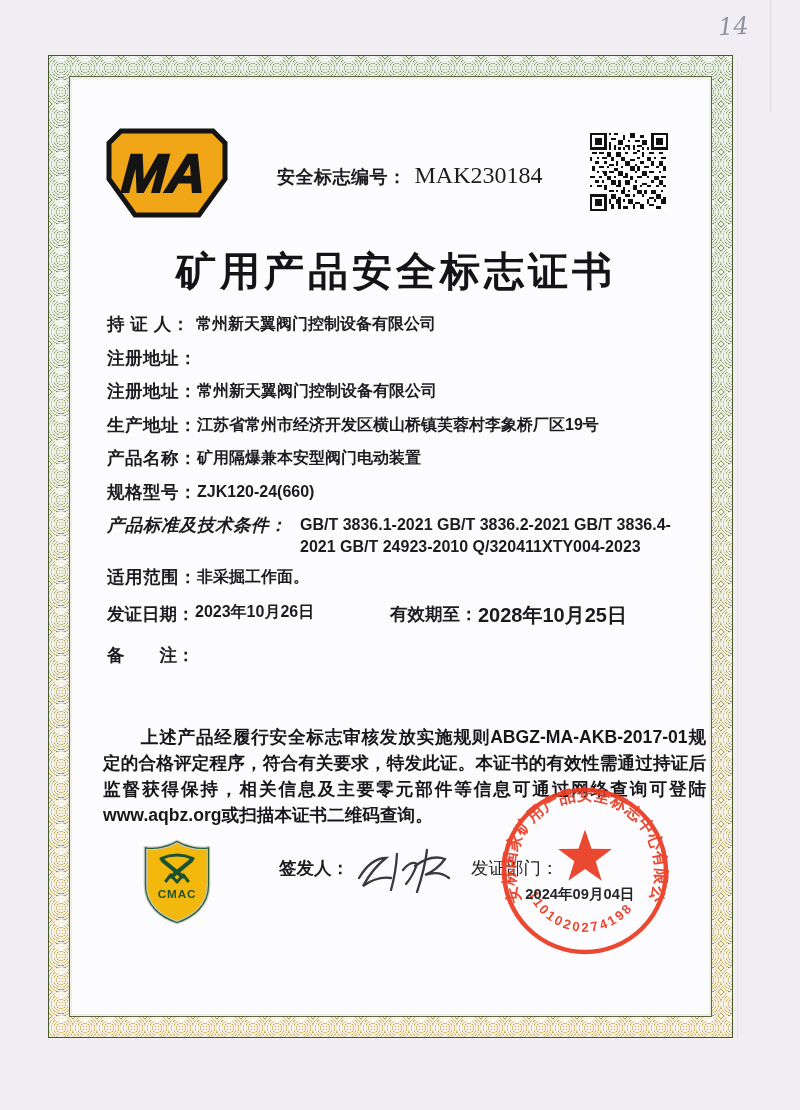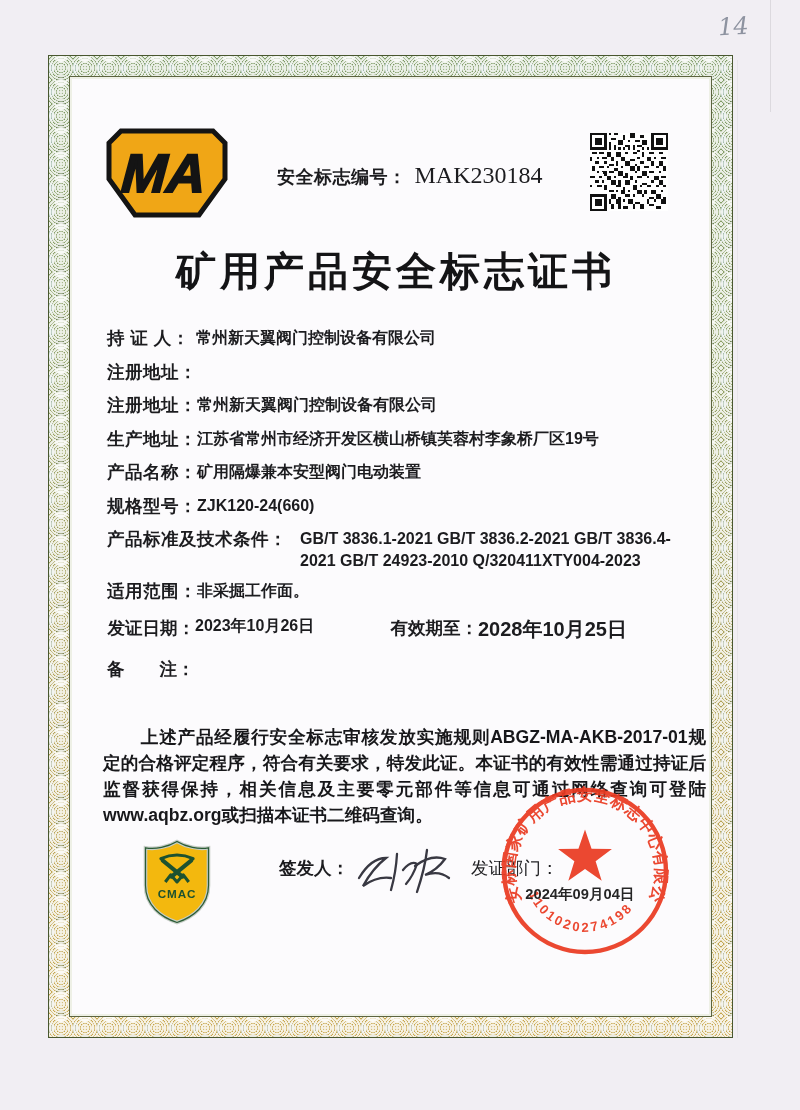--- a/index.html
+++ b/index.html
@@ -45,29 +45,29 @@
   .certno .lbl{font-size:18px;font-weight:bold;letter-spacing:.5px;}
   .certno .val{font-family:"Liberation Serif",serif;font-size:24px;margin-left:8px;}
   .qr{position:absolute;left:590px;top:133px;width:78px;height:78px;}
   
   .title{
     position:absolute;left:48px;top:244px;width:696px;margin:0;
     text-align:center;font-size:40px;font-weight:900;letter-spacing:4px;
     color:#141416;
   }
   
-  .fields{position:absolute;left:107px;top:326px;width:600px;}
+  .fields{position:absolute;left:107px;top:312px;width:600px;}
   .frow{display:flex;align-items:flex-start;margin-bottom:9.5px;}
   .flbl{flex:0 0 89px;font-size:17.5px;font-weight:bold;white-space:nowrap;letter-spacing:.5px;}
-  .flbl-wide{flex:0 0 193px;}
+  .flbl-wide{flex:0 0 193px;font-style:italic;}
   .fval{font-size:16px;font-weight:bold;line-height:22px;padding-top:1px;}
   .fval-std{white-space:pre-line;font-size:16px;line-height:22px;}
   .frow-std{margin-bottom:7px;}
   .dates{display:flex;align-items:flex-start;margin-top:13px;}
-  .dates .flbl2{flex:0 0 88px;font-size:17.5px;font-weight:bold;white-space:nowrap;text-align:right;}
+  .dates .flbl2{flex:0 0 88px;font-size:17.5px;font-weight:bold;white-space:nowrap;}
   .dates .dval{font-size:16px;font-weight:bold;flex:0 0 162px;}
   .dates .gap{flex:0 0 33px;}
   .dates .dval2{font-size:20px;font-weight:bold;}
   .remark{margin-top:14px;font-size:17.5px;font-weight:bold;}
   
   .statement{
     position:absolute;left:99px;top:720px;width:603px;margin:4px;
     font-size:17.6px;font-weight:bold;line-height:26px;
     text-align:justify;text-indent:2.15em;color:#17171a;
   }

